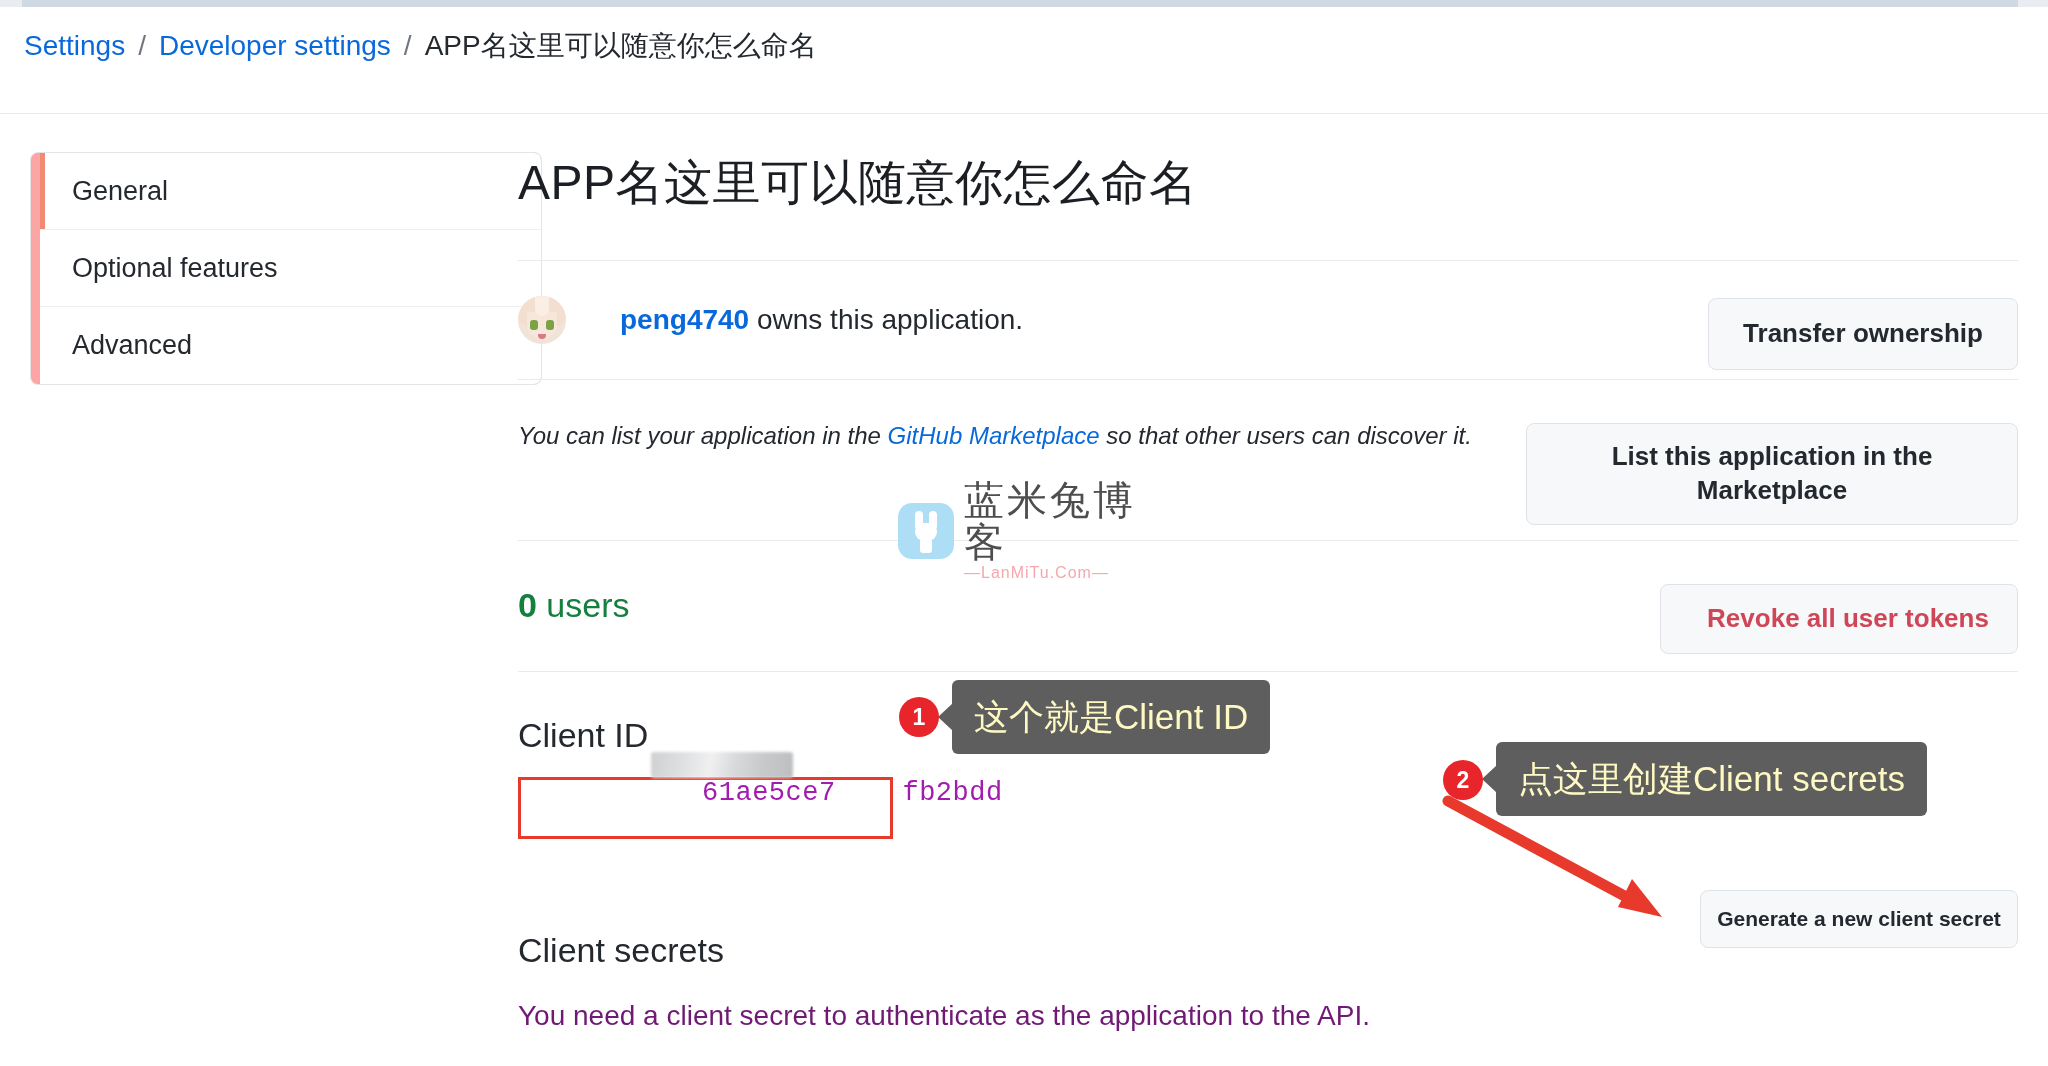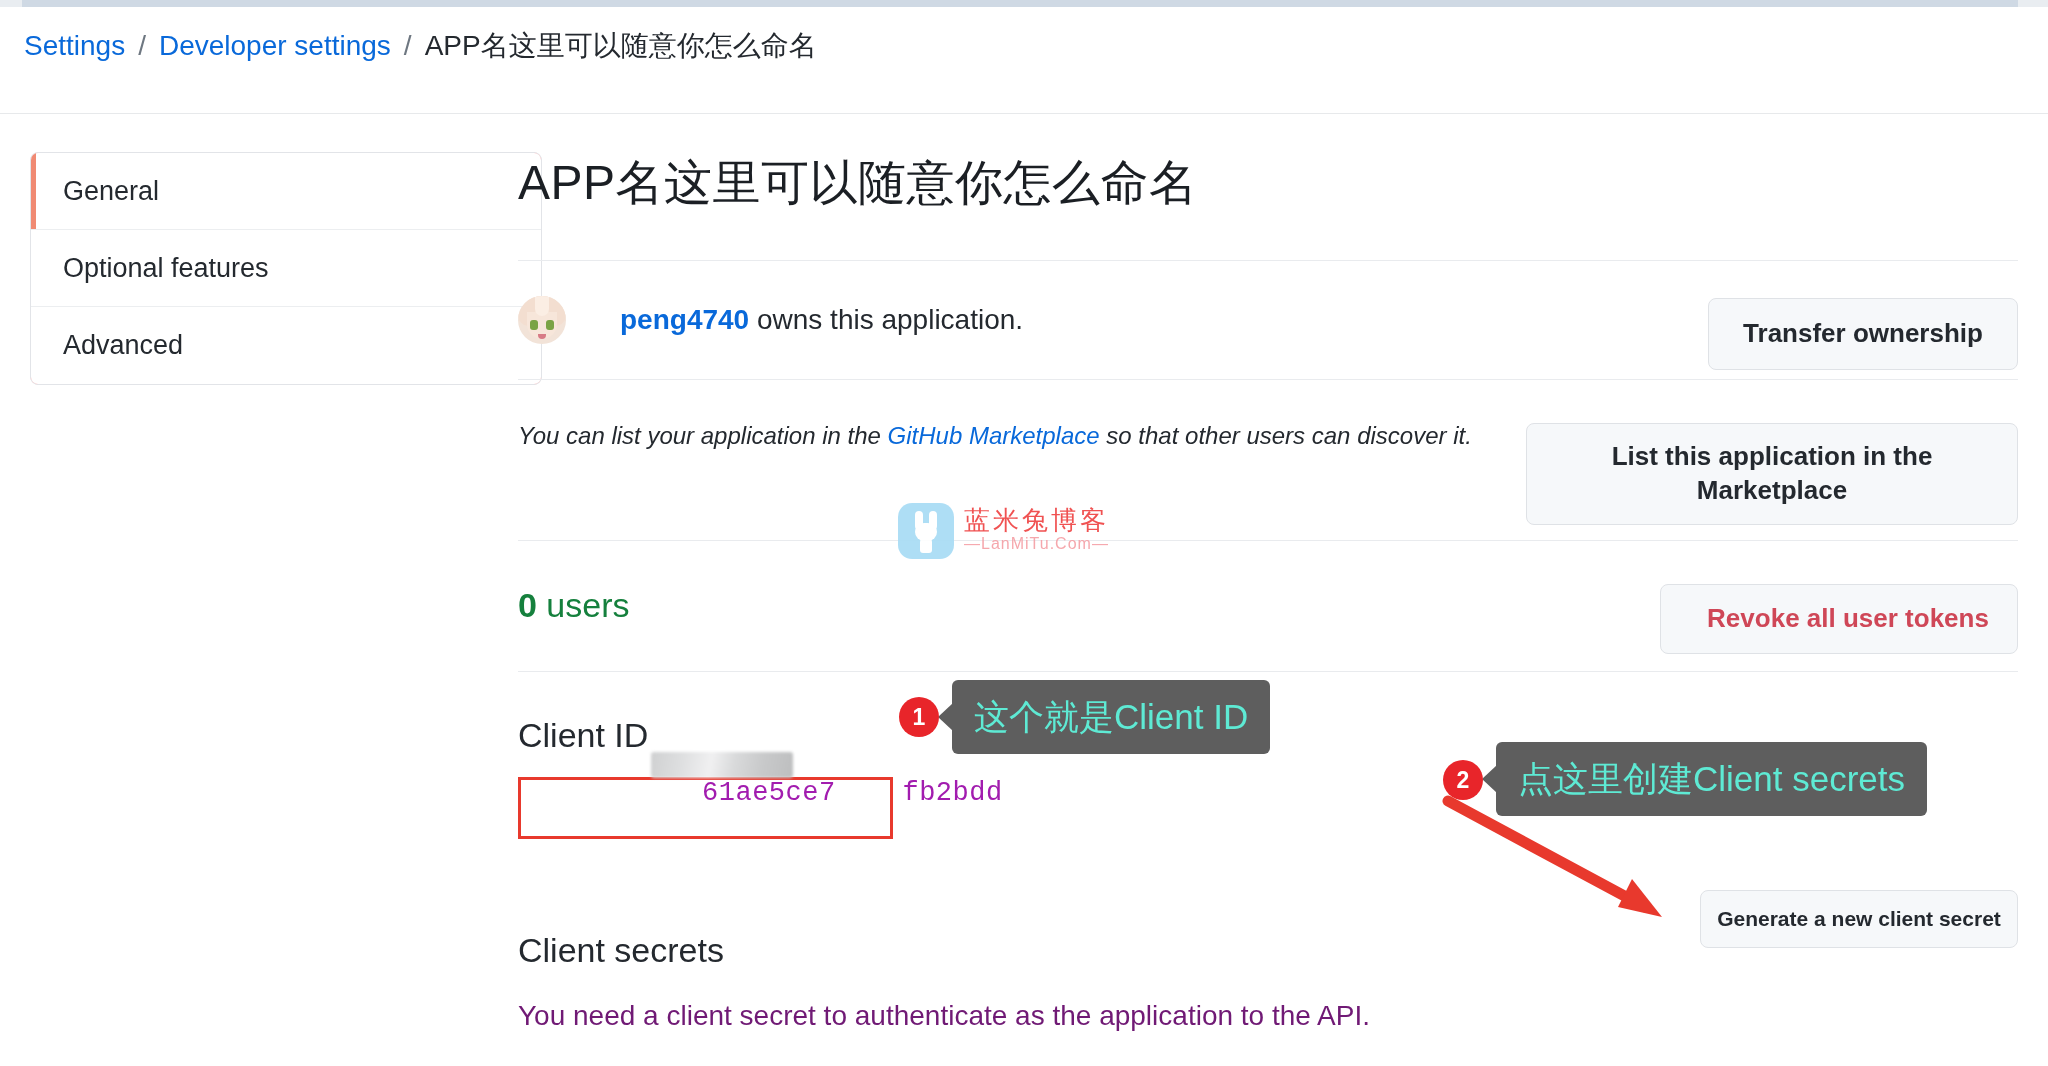--- a/index.html
+++ b/index.html
@@ -66,20 +66,21 @@
   }
 
   
   .sidebar {
     position: absolute; left: 30px; top: 152px;
     width: 512px;
     border: 1px solid #e2e4e8;
     border-radius: 8px;
     background: #fca5a5;
     overflow: hidden;
+    padding-left: 9px;
   }
   .side-item {
     position: relative;
     height: 77px;
     display: flex; align-items: center;
     padding-left: 32px;
     font-size: 27px;
     color: #24292f;
     border-bottom: 1px solid #eceef0;
     cursor: pointer;
@@ -294,21 +295,21 @@
     background: #e8252a;
     color: #ffffff;
     font-size: 23px;
     font-weight: 700;
     display: flex; align-items: center; justify-content: center;
     z-index: 40;
   }
   .anno-bubble {
     position: absolute;
     background: #5e5e5e;
-    color: #5eead4;
+    color: #fef9c3;
     border-radius: 6px;
     font-size: 35px;
     display: flex; align-items: center;
     padding: 0 22px;
     white-space: nowrap;
     z-index: 39;
   }
   .anno-bubble::before {
     content: "";
     position: absolute;
@@ -368,22 +369,22 @@
   .wm-logo .body {
     position: absolute; left: 22px; top: 33px;
     width: 12px; height: 17px;
     background: #ffffff;
     border-radius: 6px 6px 3px 3px;
   }
   .wm-text {
     display: flex; flex-direction: column; justify-content: center;
   }
   .wm-cn {
-    color: #ef4444;
-    font-size: 26px;
+    color: #404040;
+    font-size: 40px;
     letter-spacing: 3px;
     line-height: 1.05;
   }
   .wm-en {
     color: #f5a0a6;
     font-size: 16px;
     letter-spacing: 1px;
     line-height: 1.3;
   }
 </style>

